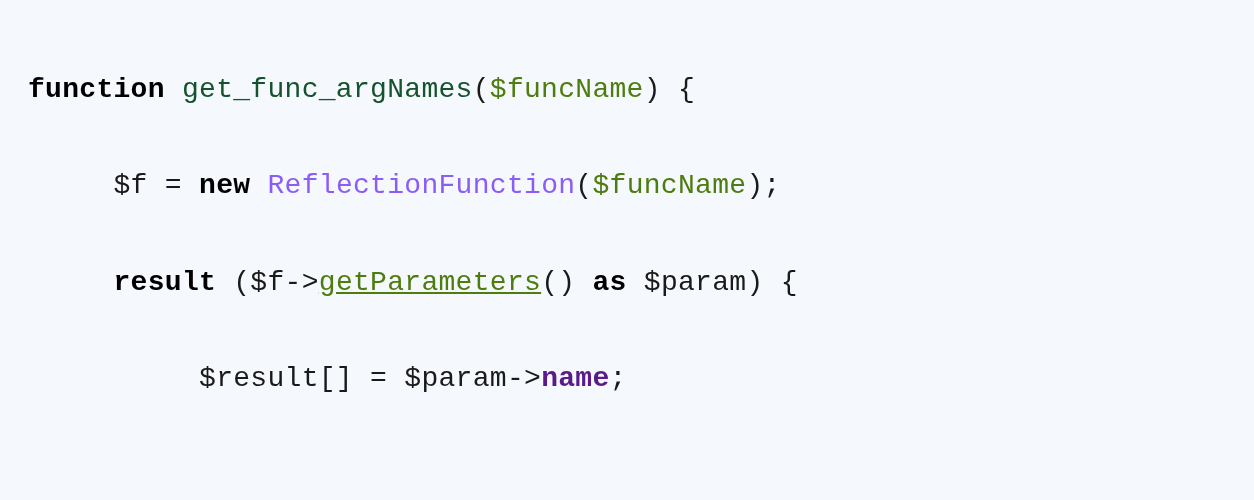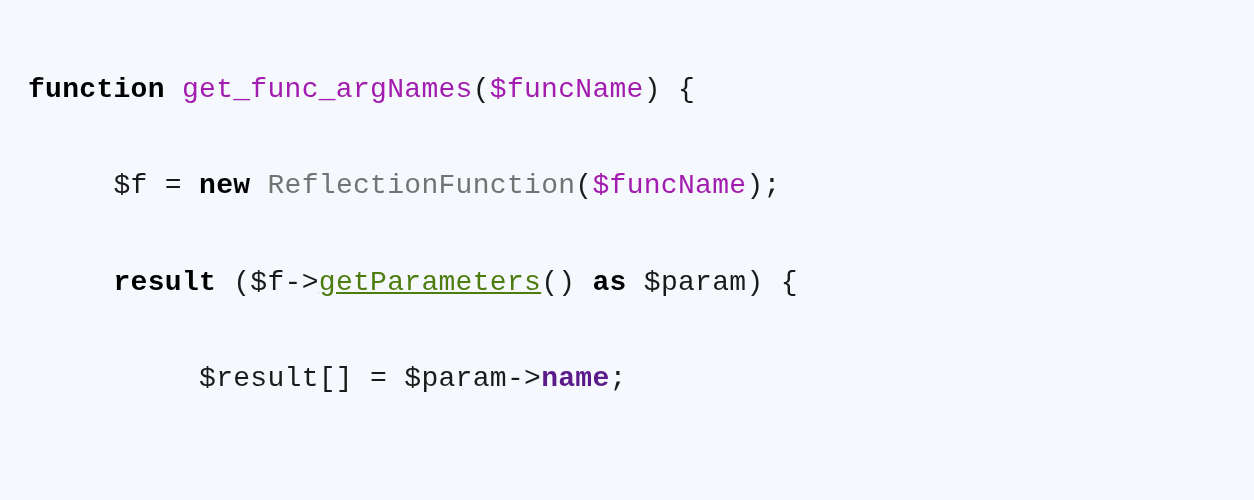--- a/index.html
+++ b/index.html
@@ -15,25 +15,25 @@
     width: 1254px;
     height: 500px;
     line-height: 1.72;
     letter-spacing: 0.3px;
     color: #1a1a1a;
   }
   .code-block {
     white-space: pre;
   }
   .kw { color: #000000; font-weight: bold; }
-  .func-name { color: #a21caf; }
-  .param { color: #a21caf; }
+  .func-name { color: #14532d; }
+  .param { color: #4d7c0f; }
   .var { color: #1a1a1a; }
   .op { color: #1a1a1a; }
-  .class-name { color: #737373; text-align: right; }
+  .class-name { color: #8b5cf6; text-align: right; }
   .method { color: #4d7c0f; text-decoration: underline; }
   .prop { color: #5a1a8a; font-weight: bold; }
   .punct { color: #1a1a1a; }
 </style>
 </head>
 <body>
 
 <div class="code-block">
 <div><span class="kw">function</span> <span class="func-name">get_func_argNames</span><span class="punct">(</span><span class="param">$funcName</span><span class="punct">)</span> <span class="punct">{</span></div>
 <div>     <span class="var">$f</span> <span class="op">=</span> <span class="kw">new</span> <span class="class-name">ReflectionFunction</span><span class="punct">(</span><span class="param">$funcName</span><span class="punct">)</span><span class="punct">;</span></div>

